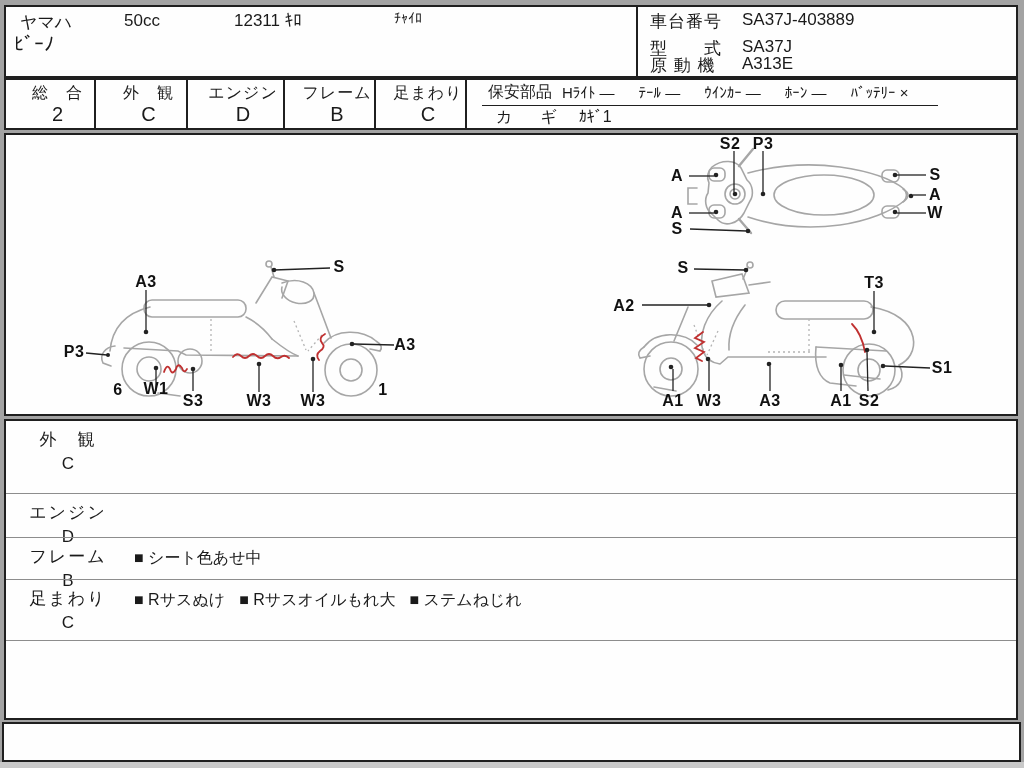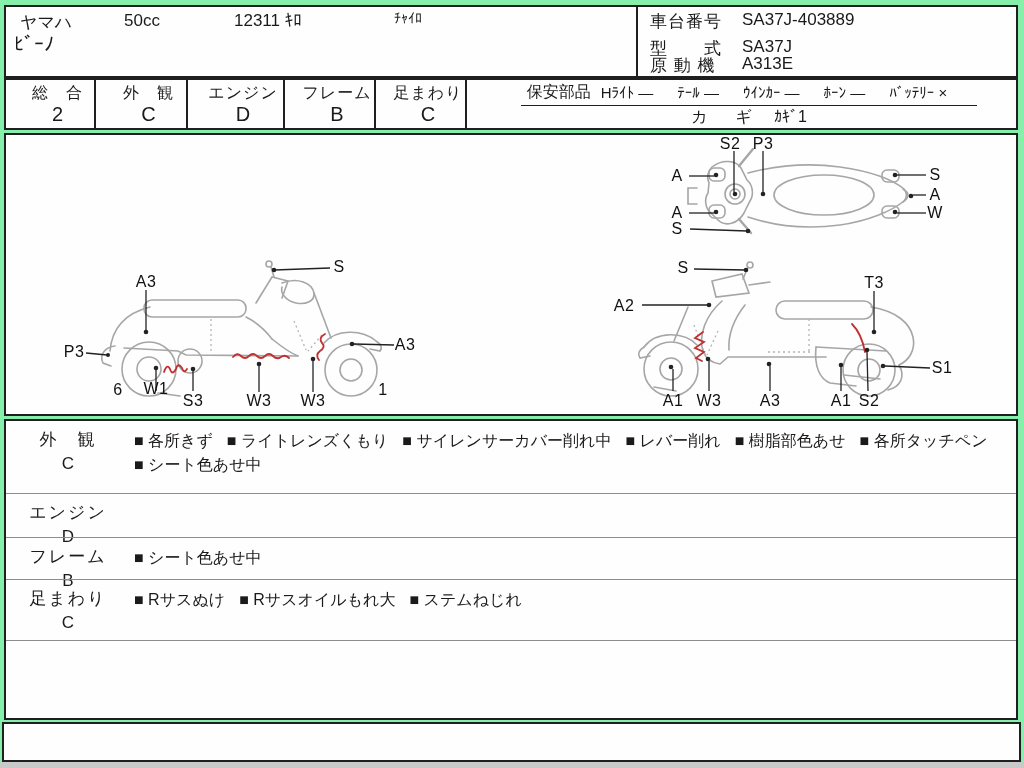--- a/index.html
+++ b/index.html
@@ -3,21 +3,21 @@
 <meta charset="utf-8">
 <style>
   html,body{margin:0;padding:0;}
   body{
     width:1024px;height:768px;
     background:#ffffff;
     font-family:"Liberation Sans","DejaVu Sans",sans-serif;
     color:#1a1a1a;
     -webkit-font-smoothing:antialiased;
   }
-  #page{position:relative;width:1024px;height:768px;overflow:hidden;background:#86efac;}
+  #page{position:relative;width:1024px;height:768px;overflow:hidden;background:#a3a3a3;}
 
   .box{position:absolute;border:2px solid #1f1f1f;background:#fefefe;box-sizing:border-box;}
 
   
   #header-box{left:4px;top:5px;width:1014px;height:73px;}
   .hitem{position:absolute;font-size:17px;white-space:nowrap;}
   #h-maker{left:14px;top:4px;}
   #h-cc{left:118px;top:4px;}
   #h-mileage{left:228px;top:4px;}
   #h-color{left:388px;top:3px;font-size:14px;}
@@ -27,31 +27,31 @@
   .hline .hlabel{display:inline-block;width:92px;letter-spacing:1px;}
   #h-line1{top:3px;} #h-line2{top:30px;} #h-line3{top:47px;}
 
   
   #ratings-box{left:4px;top:78px;width:1014px;height:52px;display:flex;}
   .rcell{box-sizing:border-box;border-right:2px solid #1f1f1f;display:flex;flex-direction:column;align-items:center;justify-content:center;padding-left:15px;}
   .rcell .rlabel{font-size:16px;line-height:19px;letter-spacing:1px;}
   .rcell .rvalue{font-size:20px;line-height:24px;}
   #rc-overall{width:90px;} #rc-exterior{width:92px;} #rc-engine{width:97px;}
   #rc-frame{width:91px;} #rc-under{width:91px;}
-  #rc-security{flex:1;border-right:none;display:flex;flex-direction:column;align-items:center;justify-content:flex-start;}
+  #rc-security{flex:1;border-right:none;display:flex;flex-direction:column;align-items:flex-start;justify-content:flex-start;}
   #sec-top{box-sizing:border-box;height:26px;border-bottom:1px solid #1f1f1f;display:flex;align-items:center;padding:0 6px;font-size:15px;white-space:nowrap;}
   #sec-top .sec-label{margin-right:10px;font-size:16px;letter-spacing:0px;}
   #sec-top .li{margin-right:24px;}
   #sec-bottom{flex:1;display:flex;align-items:center;padding:0 14px;font-size:16px;}
   #sec-bottom .key-label{letter-spacing:6px;margin-right:16px;}
 
   
   #diagram-box{left:4px;top:133px;width:1014px;height:283px;}
   #diagram-box svg{position:absolute;left:0;top:0;}
-  .dlabel{position:absolute;transform:translate(-50%,-50%);font-size:16px;font-weight:400;color:#111;white-space:nowrap;letter-spacing:0.5px;}
+  .dlabel{position:absolute;transform:translate(-50%,-50%);font-size:16px;font-weight:700;color:#111;white-space:nowrap;letter-spacing:0.5px;}
 
   
   #comments-box{left:4px;top:419px;width:1014px;height:301px;display:flex;flex-direction:column;}
   .crow{box-sizing:border-box;display:flex;border-top:1px solid #8d8d8d;}
   .crow:first-child{border-top:none;}
   .clabel-col{width:124px;flex:none;padding-top:7px;text-align:center;}
   .clabel-col .cl{font-size:17px;letter-spacing:2px;}
   .clabel-col .cg{font-size:17px;margin-top:3px;}
   .cbody-col{flex:1;padding:8px 10px 0 4px;font-size:16px;line-height:24px;}
   .cbody-col .li{margin-right:14px;}
@@ -277,21 +277,20 @@
       <span class="dlabel" style="left: 929px; top: 60px;">A</span>
       <span class="dlabel" style="left: 929px; top: 78px;">W</span>
     </div>
 
   <div class="box" id="comments-box">
     <div class="crow" id="crow-exterior">
       <div class="clabel-col">
         <div class="cl">外　観</div>
         <div class="cg">C</div>
       </div>
-      <div class="cbody-col"><span class="li">■ 各所きず</span><span class="li">■ ライトレンズくもり</span><span class="li">■ サイレンサーカバー削れ中</span><span class="li">■ レバー削れ</span><span class="li">■ 樹脂部色あせ</span><span class="li">■ 各所タッチペン</span><span class="li">■ シート色あせ中</span></div>
     </div>
     <div class="crow" id="crow-engine">
       <div class="clabel-col">
         <div class="cl">エンジン</div>
         <div class="cg">D</div>
       </div>
     </div>
     <div class="crow" id="crow-frame">
       <div class="clabel-col">
         <div class="cl">フレーム</div>

